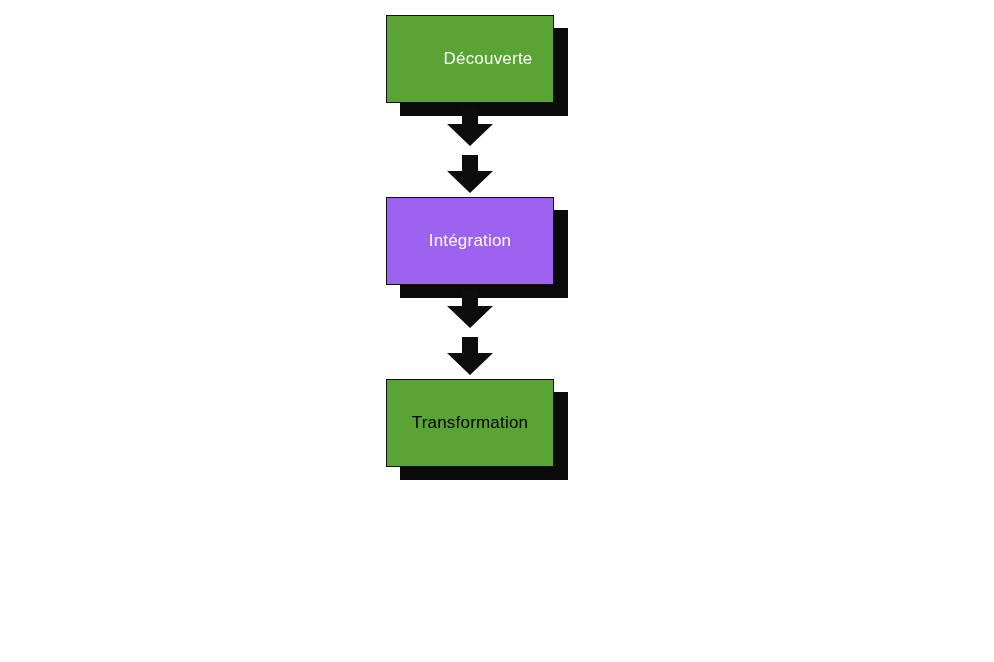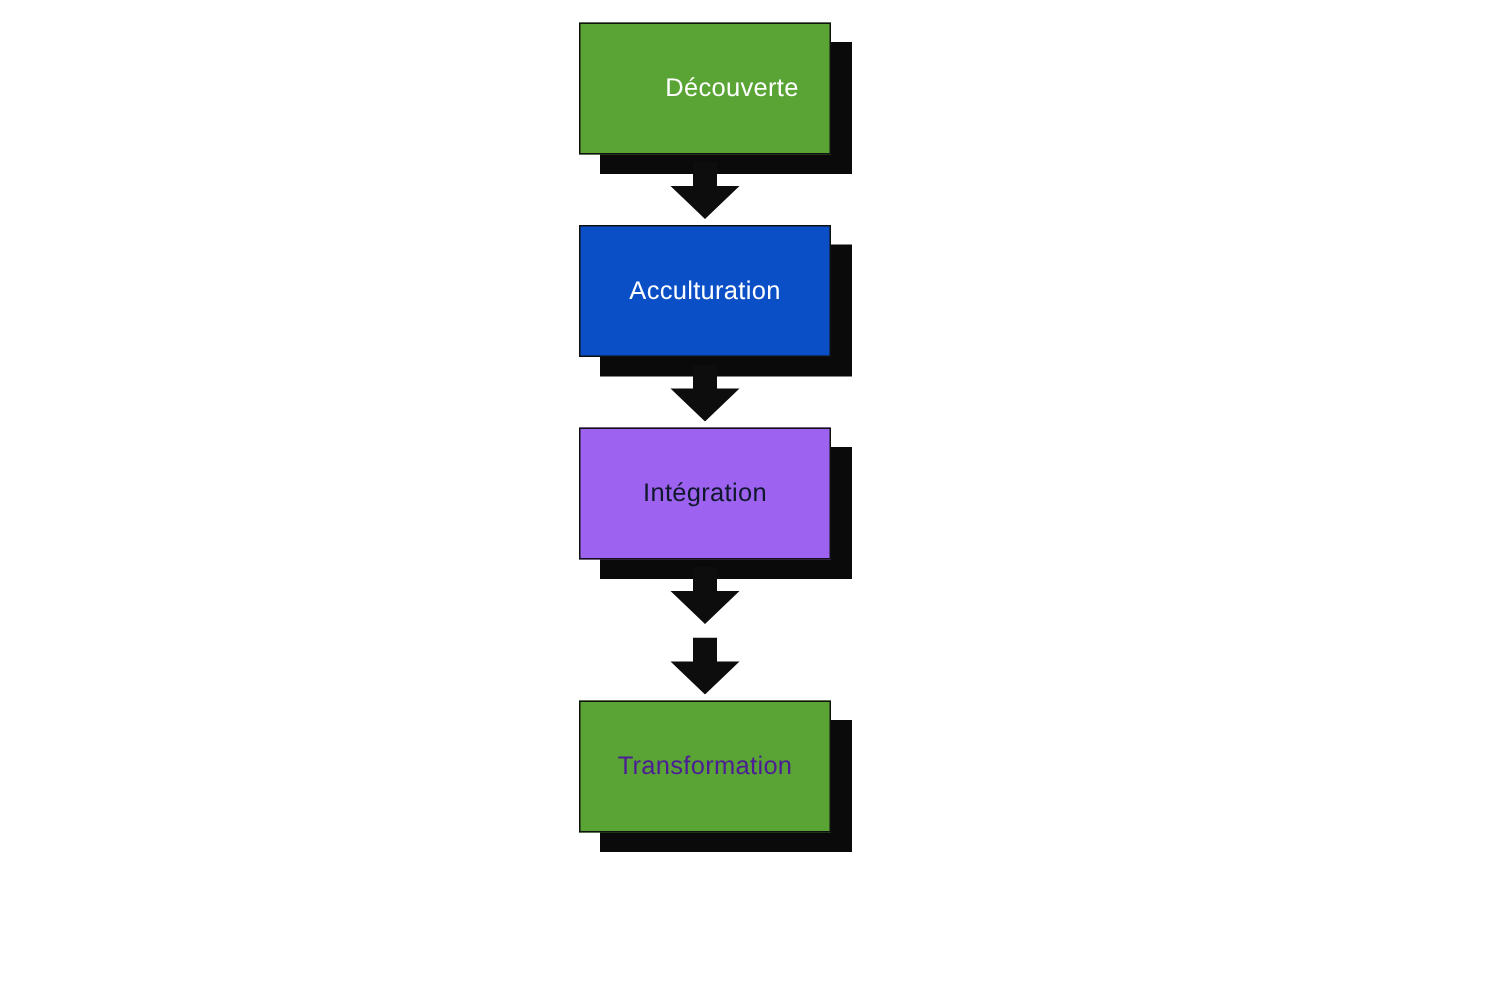--- a/index.html
+++ b/index.html
@@ -56,39 +56,36 @@
   <div class="flow">
 
     <div class="node" style="background: rgb(89, 164, 52);">
       <span class="node-label" style="color: rgb(255, 255, 255); margin-left: 36px;">Découverte</span>
     </div>
 
     <svg class="arrow" width="48" height="38" viewBox="0 0 48 38">
       <path class="arrow-shape" d="M16 0 L32 0 L32 16 L47 16 L24 38 L1 16 L16 16 Z" fill="#0d0d0d"></path>
     </svg>
 
-    <div class="node" style="background: rgb(11, 79, 199);">
-      <span class="node-label" style="color: rgb(255, 255, 255);">Acculturation</span>
-    </div>
 
     <svg class="arrow" width="48" height="38" viewBox="0 0 48 38">
       <path class="arrow-shape" d="M16 0 L32 0 L32 16 L47 16 L24 38 L1 16 L16 16 Z" fill="#0d0d0d"></path>
     </svg>
 
     <div class="node" style="background: rgb(157, 99, 240);">
-      <span class="node-label" style="color: #0f172a; text-align: right;">Intégration</span>
+      <span class="node-label" style="color: #ffffff; text-align: right;">Intégration</span>
     </div>
 
     <svg class="arrow" width="48" height="38" viewBox="0 0 48 38">
       <path class="arrow-shape" d="M16 0 L32 0 L32 16 L47 16 L24 38 L1 16 L16 16 Z" fill="#0d0d0d"></path>
     </svg>
 
 
     <svg class="arrow" width="48" height="38" viewBox="0 0 48 38">
       <path class="arrow-shape" d="M16 0 L32 0 L32 16 L47 16 L24 38 L1 16 L16 16 Z" fill="#0d0d0d"></path>
     </svg>
 
     <div class="node" style="background: rgb(89, 164, 52);">
-      <span class="node-label" style="color: #4c1d95;">Transformation</span>
+      <span class="node-label" style="color: #000000;">Transformation</span>
     </div>
 
   </div>
 </div>
 
 </body></html>

